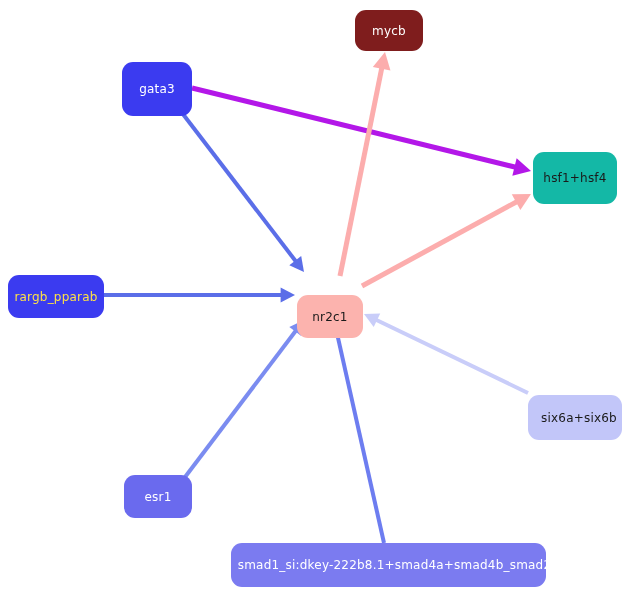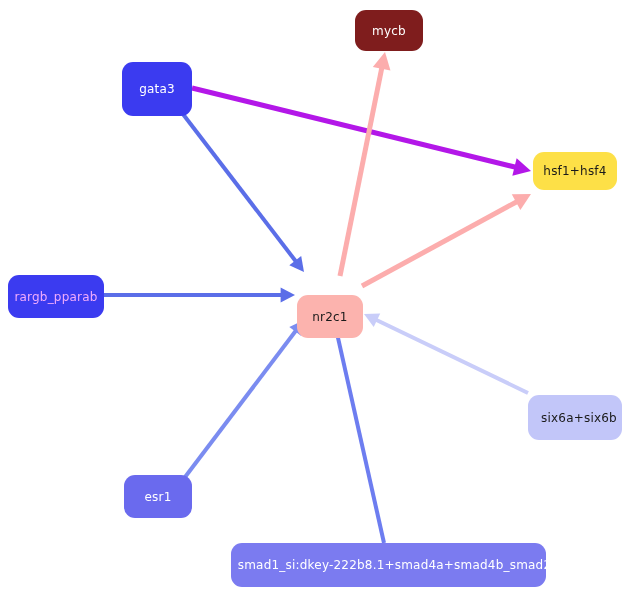--- a/index.html
+++ b/index.html
@@ -84,24 +84,24 @@
       </g>
   </svg>
 
   <div id="nodes-layer">
       <div class="node" style="left: 355px; top: 10px; width: 68px; height: 41px; background: #7f1d1d; color: rgb(255, 255, 255); font-size: 12px;">
         <span class="node-label">mycb</span>
       </div>
       <div class="node" style="left: 122px; top: 62px; width: 70px; height: 54px; background: rgb(59, 59, 240); color: rgb(255, 255, 255); font-size: 12px;">
         <span class="node-label">gata3</span>
       </div>
-      <div class="node" style="left: 533px; top: 152px; width: 84px; height: 38px; background: #fde047; color: rgb(26, 26, 26); font-size: 12px;">
+      <div class="node" style="left: 533px; top: 152px; width: 84px; height: 52px; background: #14b8a6; color: rgb(26, 26, 26); font-size: 12px;">
         <span class="node-label">hsf1+hsf4</span>
       </div>
-      <div class="node" style="left: 8px; top: 275px; width: 96px; height: 43px; background: rgb(59, 59, 240); color: #f0abfc; font-size: 12px;">
+      <div class="node" style="left: 8px; top: 275px; width: 96px; height: 43px; background: rgb(59, 59, 240); color: #fde047; font-size: 12px;">
         <span class="node-label">rargb_pparab</span>
       </div>
       <div class="node" style="left: 297px; top: 274px; width: 66px; height: 43px; background: rgb(252, 179, 174); color: rgb(26, 26, 26); font-size: 12px; margin-top: 21px;">
         <span class="node-label">nr2c1</span>
       </div>
       <div class="node" style="left: 528px; top: 395px; width: 94px; height: 45px; background: rgb(194, 198, 249); color: rgb(26, 26, 26); font-size: 12px; padding-left: 8px;">
         <span class="node-label">six6a+six6b</span>
       </div>
       <div class="node" style="left: 124px; top: 475px; width: 68px; height: 43px; background: rgb(106, 106, 238); color: rgb(255, 255, 255); font-size: 12px;">
         <span class="node-label">esr1</span>

